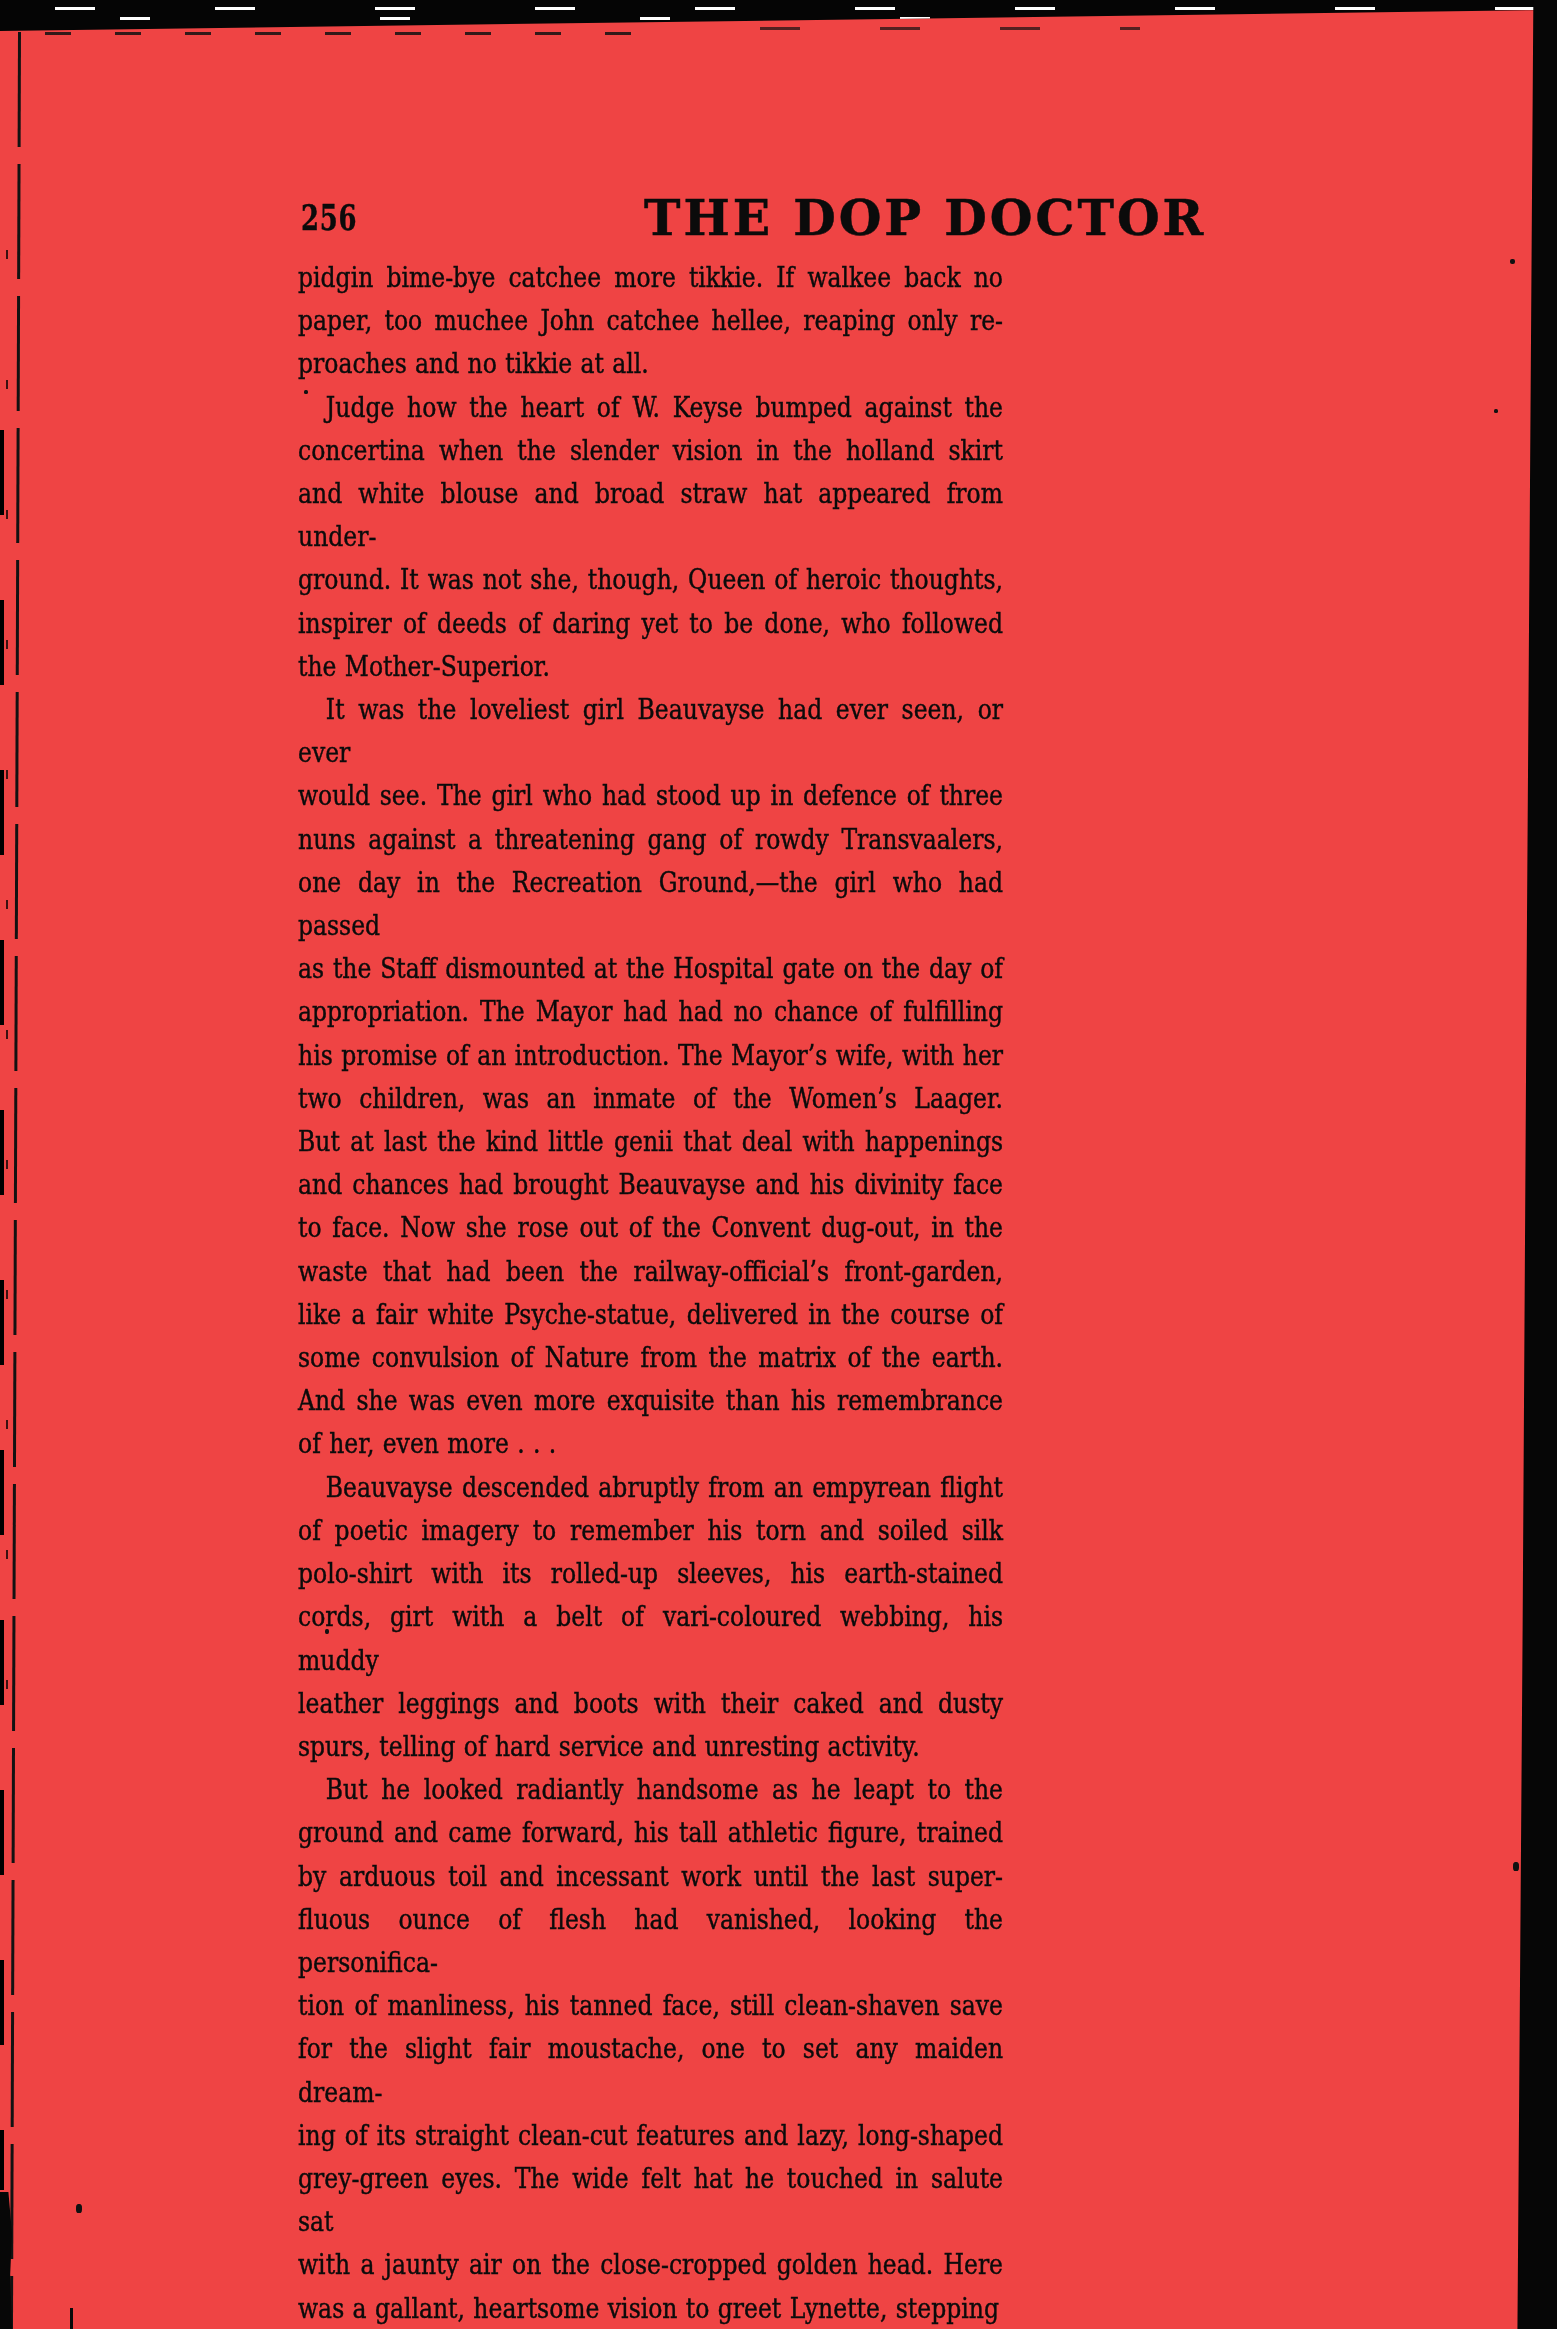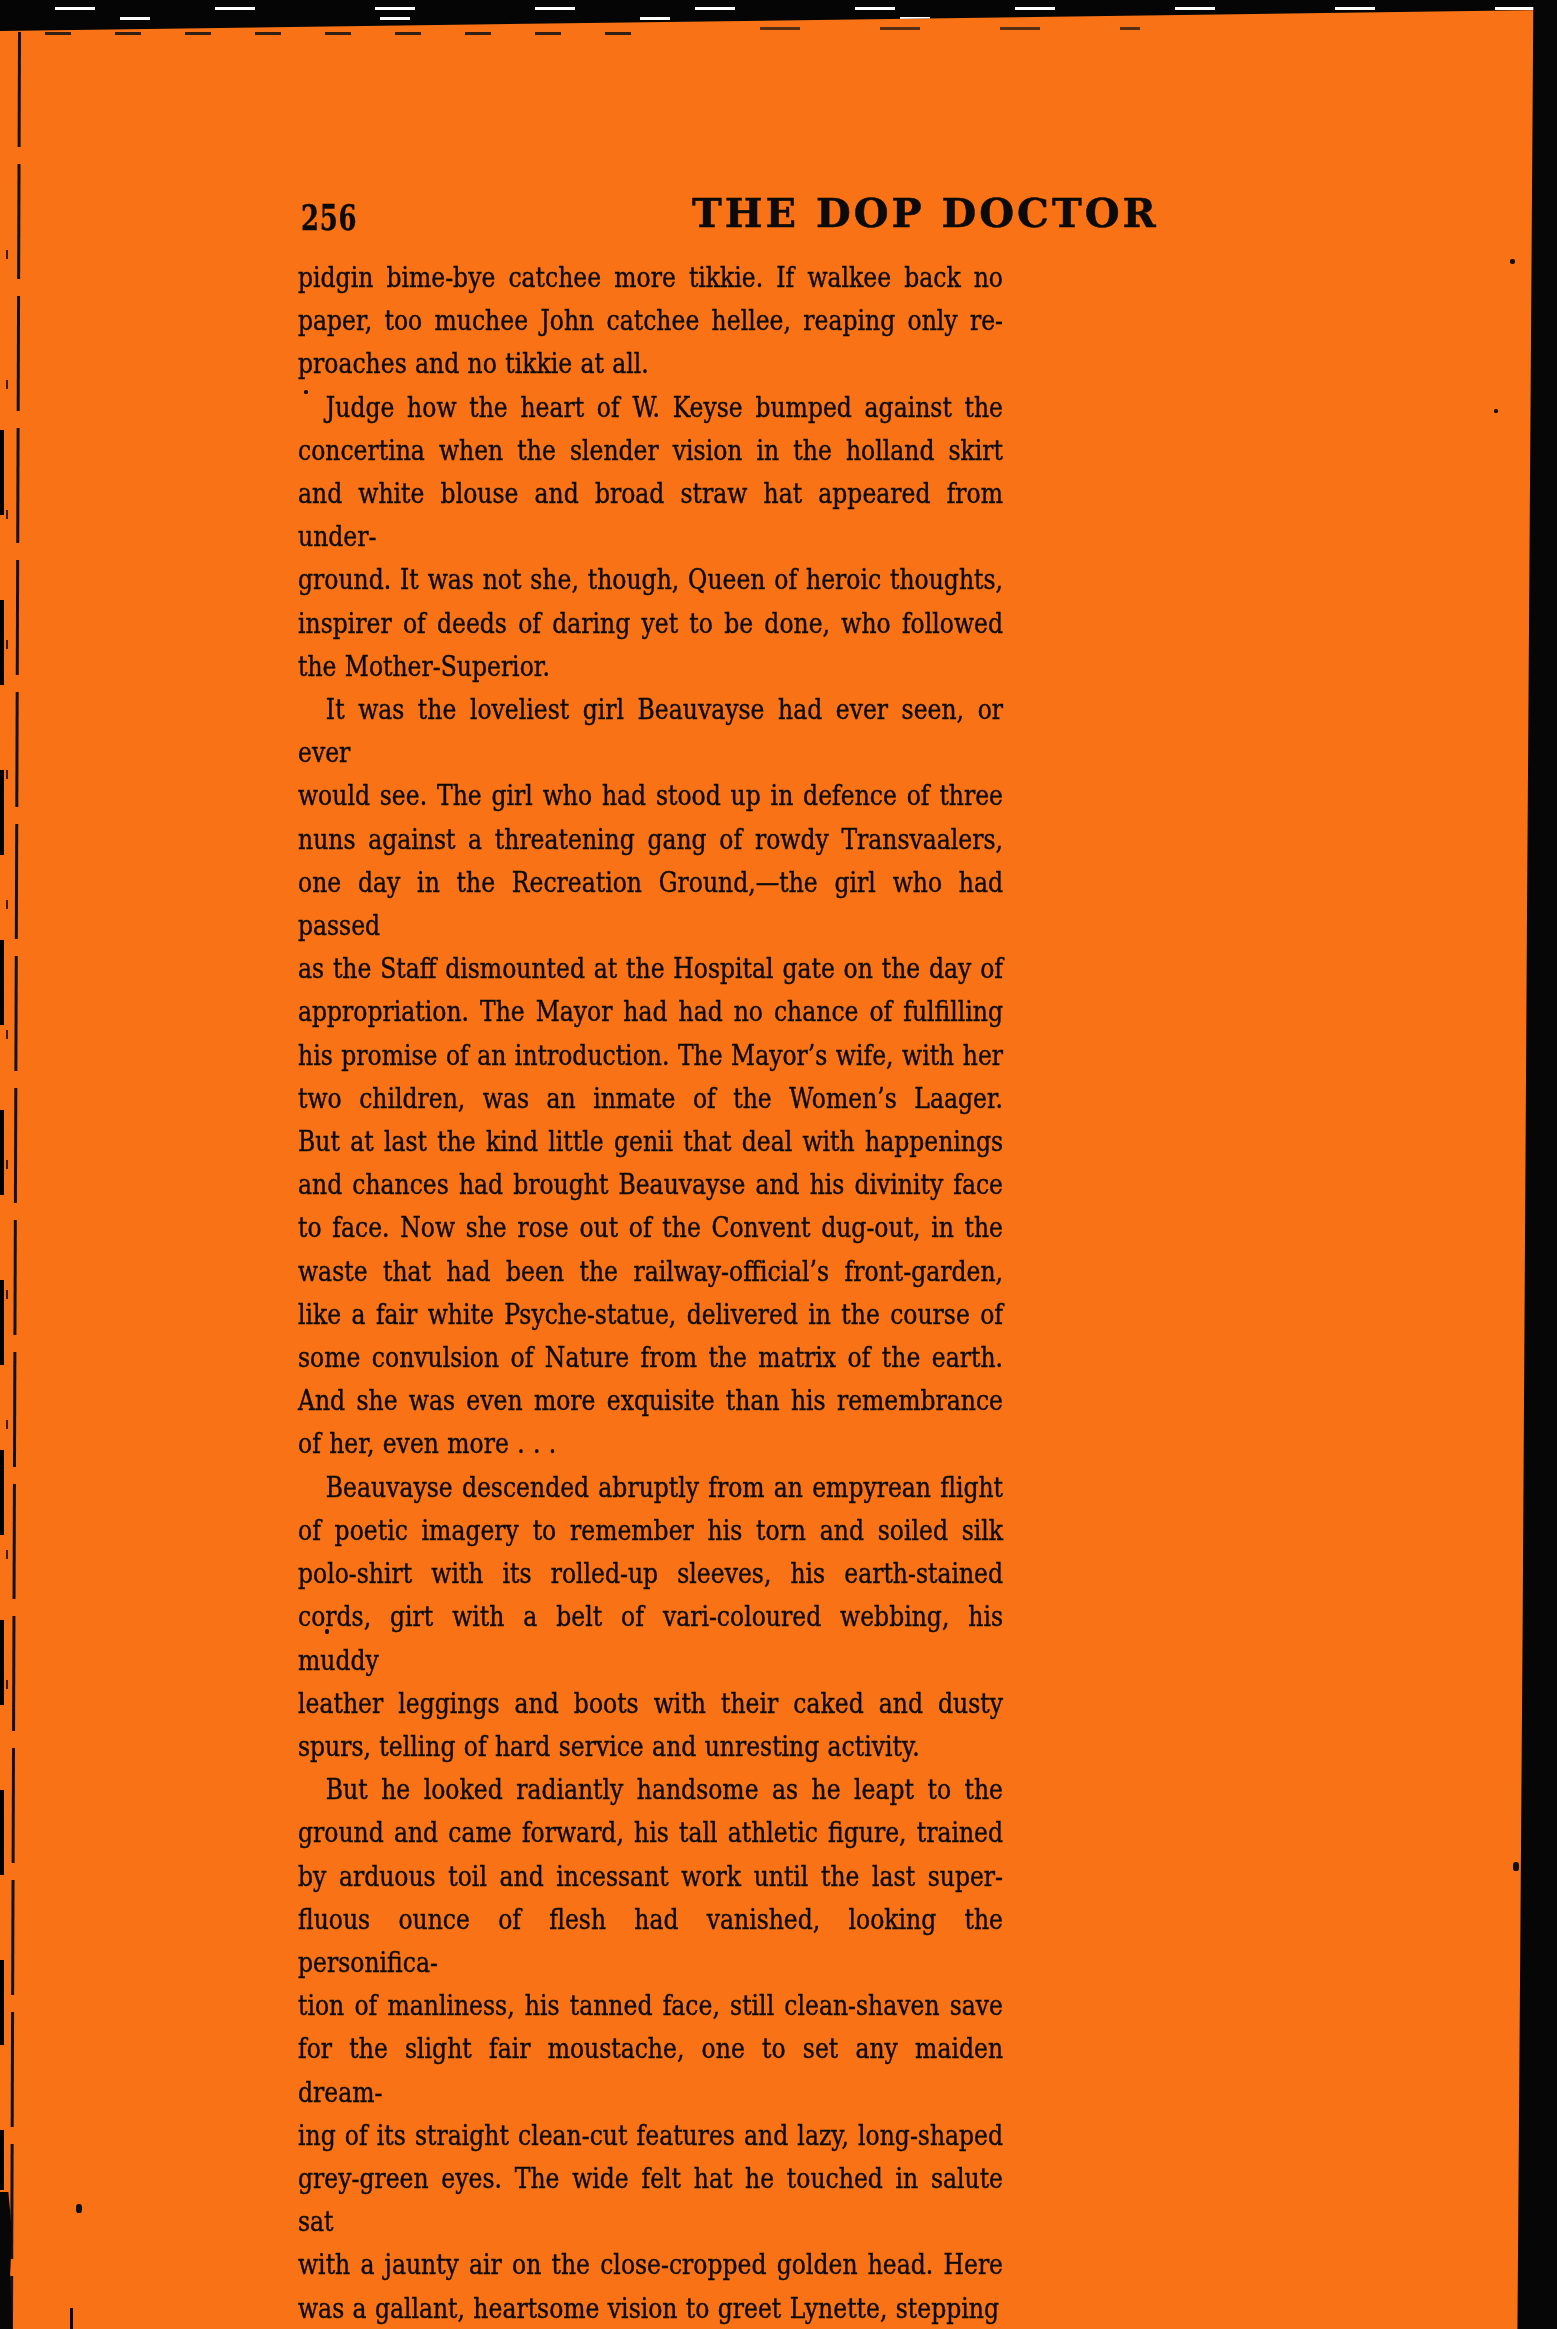--- a/index.html
+++ b/index.html
@@ -1,19 +1,19 @@
 <!DOCTYPE html>
 <html><head>
 <meta charset="utf-8">
 <style>
   html,body { margin:0; padding:0; background:#444; }
   #scan-page {
     position:relative;
     width:1557px; height:2329px;
-    background:#f97316;
+    background:#ef4444;
     overflow:hidden;
     font-family:"DejaVu Serif","Liberation Serif",serif;
     color:#0b0b0b;
   }
 
   
   .top-band {
     position:absolute; left:0; top:0; width:1557px; height:31px;
     background:#050505;
     clip-path:polygon(0 0,100% 0,100% 32%,0 100%);
@@ -70,22 +70,22 @@
   .speck.s6 { left:76px; top:2204px; width:6px; height:9px; }
 
   
   .header-number {
     position:absolute; left:301px; top:196px;
     font-size:36px; font-weight:bold; letter-spacing:1px;
     transform:scaleX(.72); transform-origin:left top;
     -webkit-text-stroke:.4px #0b0b0b;
   }
   .header-title {
-    position:absolute; left:692px; top:189px;
-    font-size:40px; font-weight:bold; letter-spacing:3px; white-space:nowrap;
+    position:absolute; left:644px; top:189px;
+    font-size:49px; font-weight:bold; letter-spacing:3px; white-space:nowrap;
     -webkit-text-stroke:.5px #0b0b0b;
   }
   .text-block {
     position:absolute; left:298px; top:256px;
     width:810px;
     transform:scaleX(.8704); transform-origin:left top;
     font-size:27px; line-height:43.2px;
     -webkit-text-stroke:.45px #0d0d0d;
     word-spacing:1px;
   }

